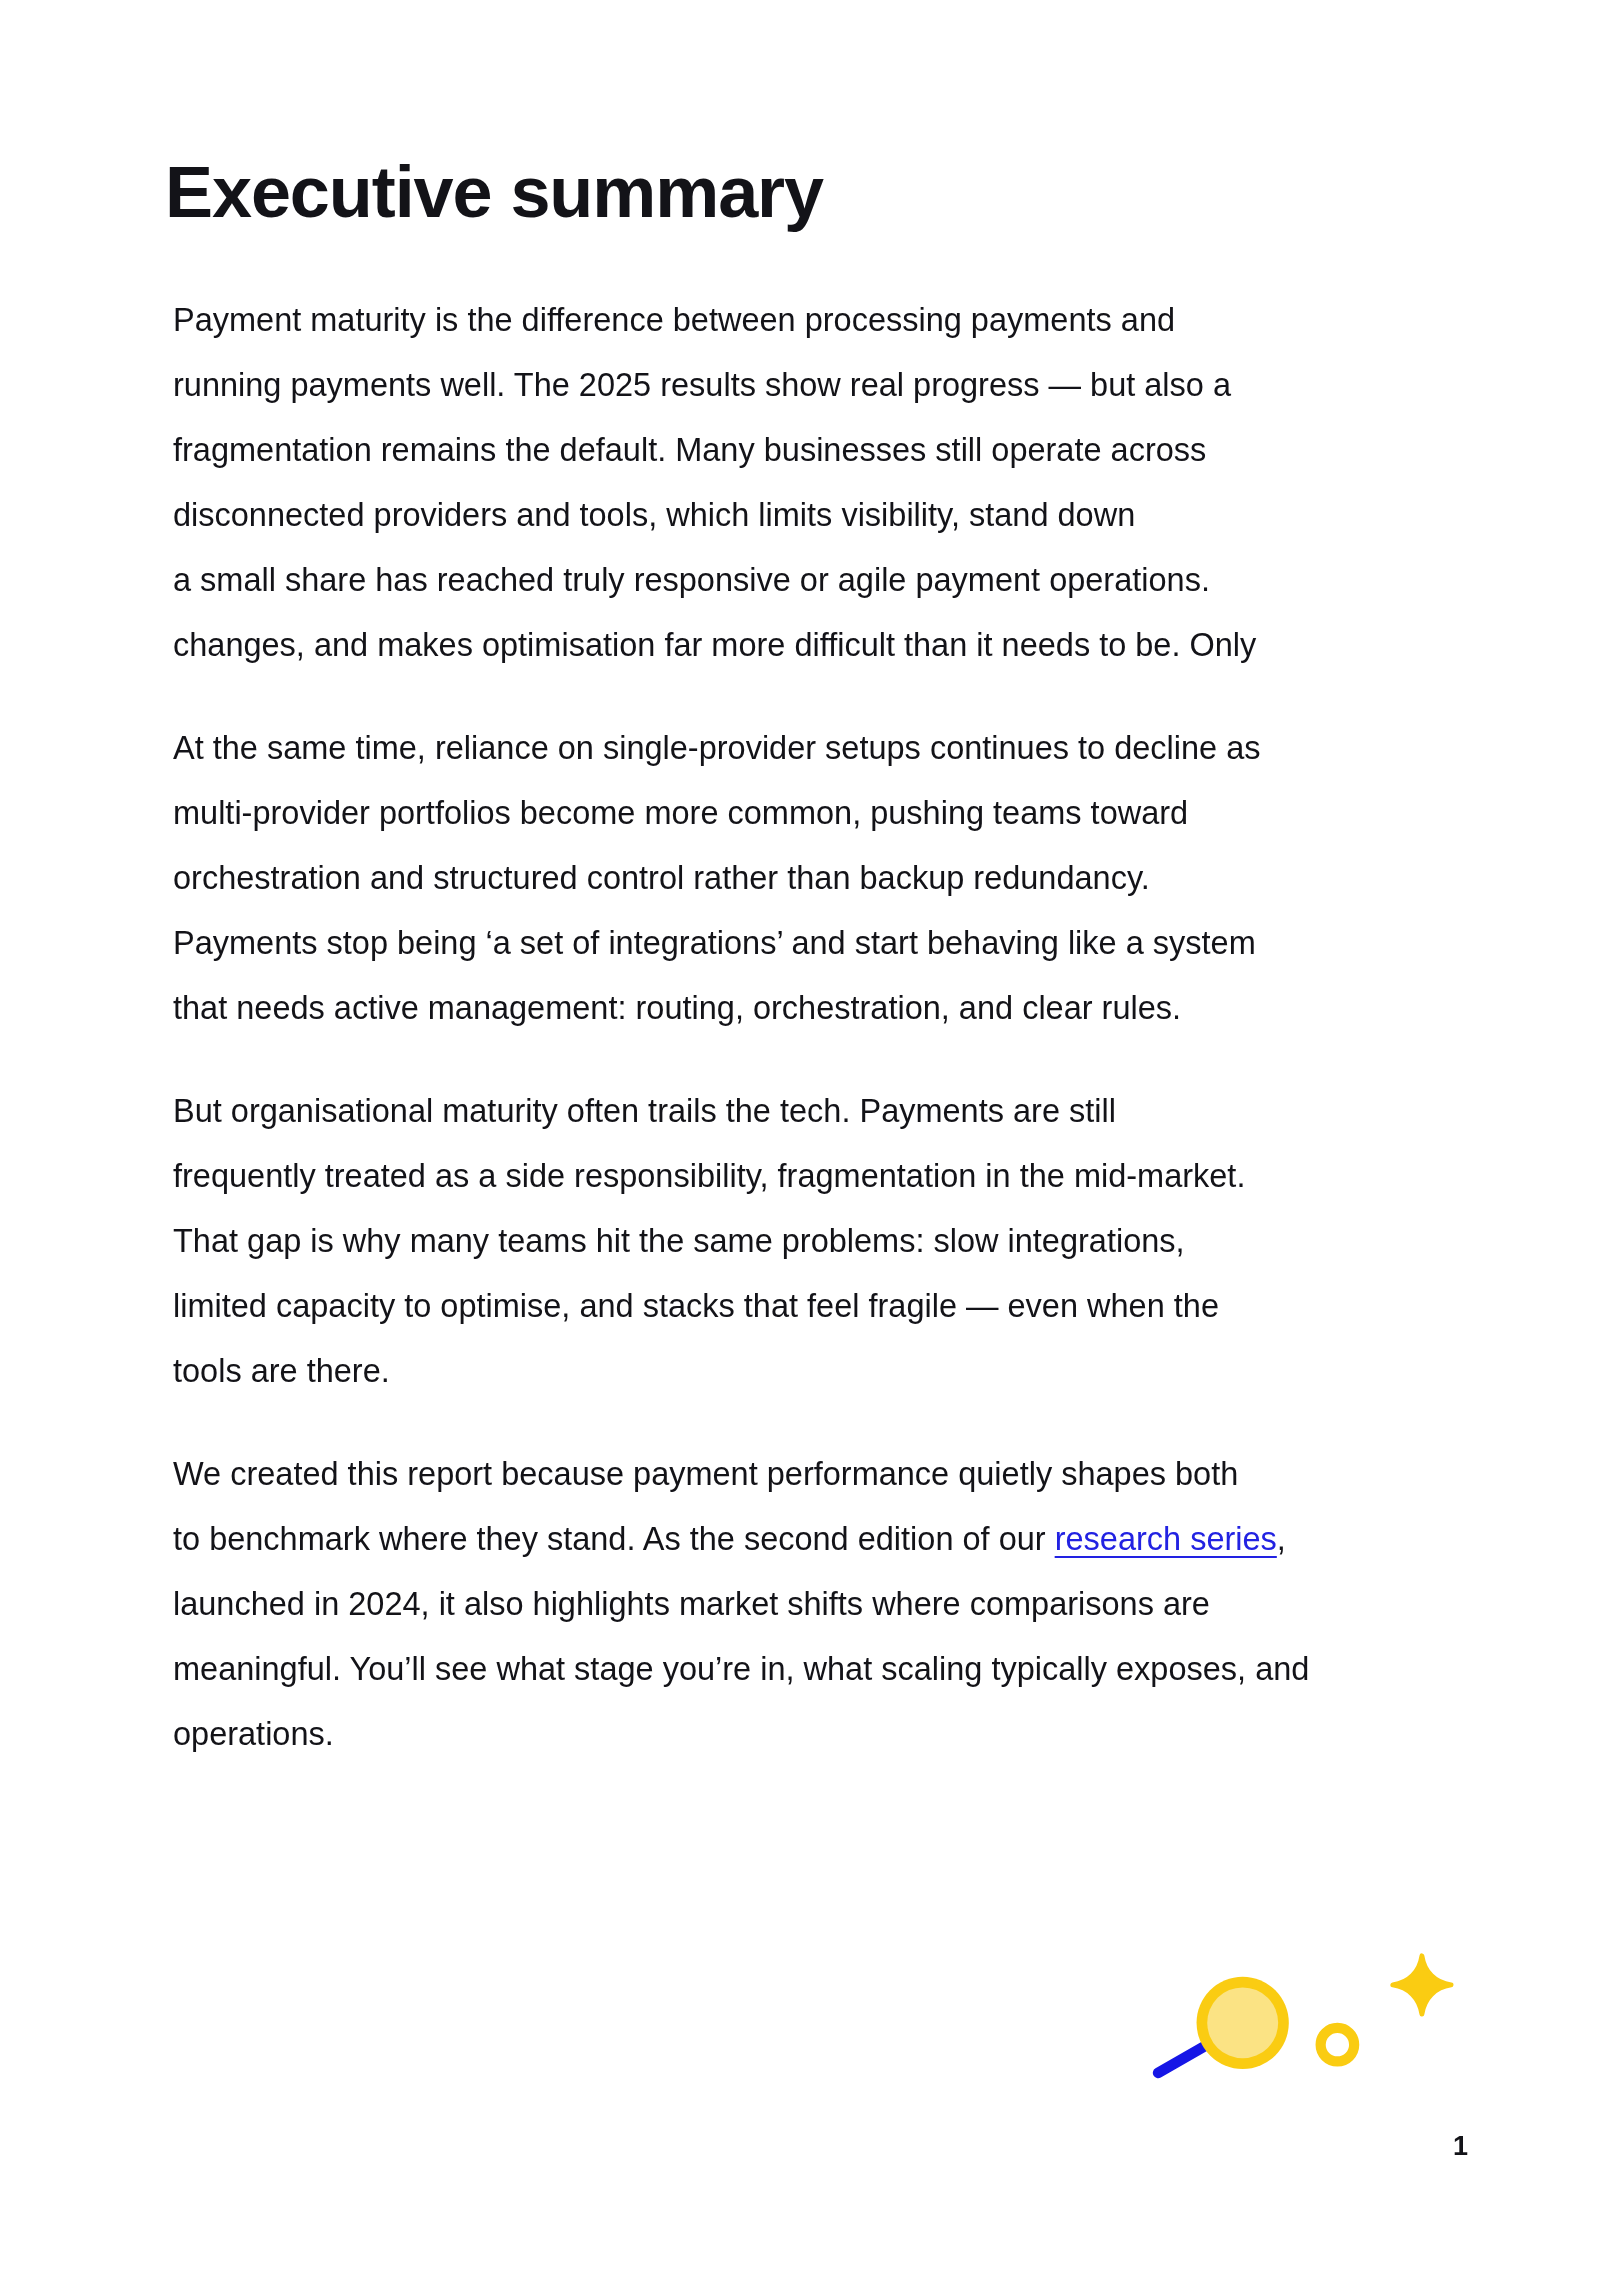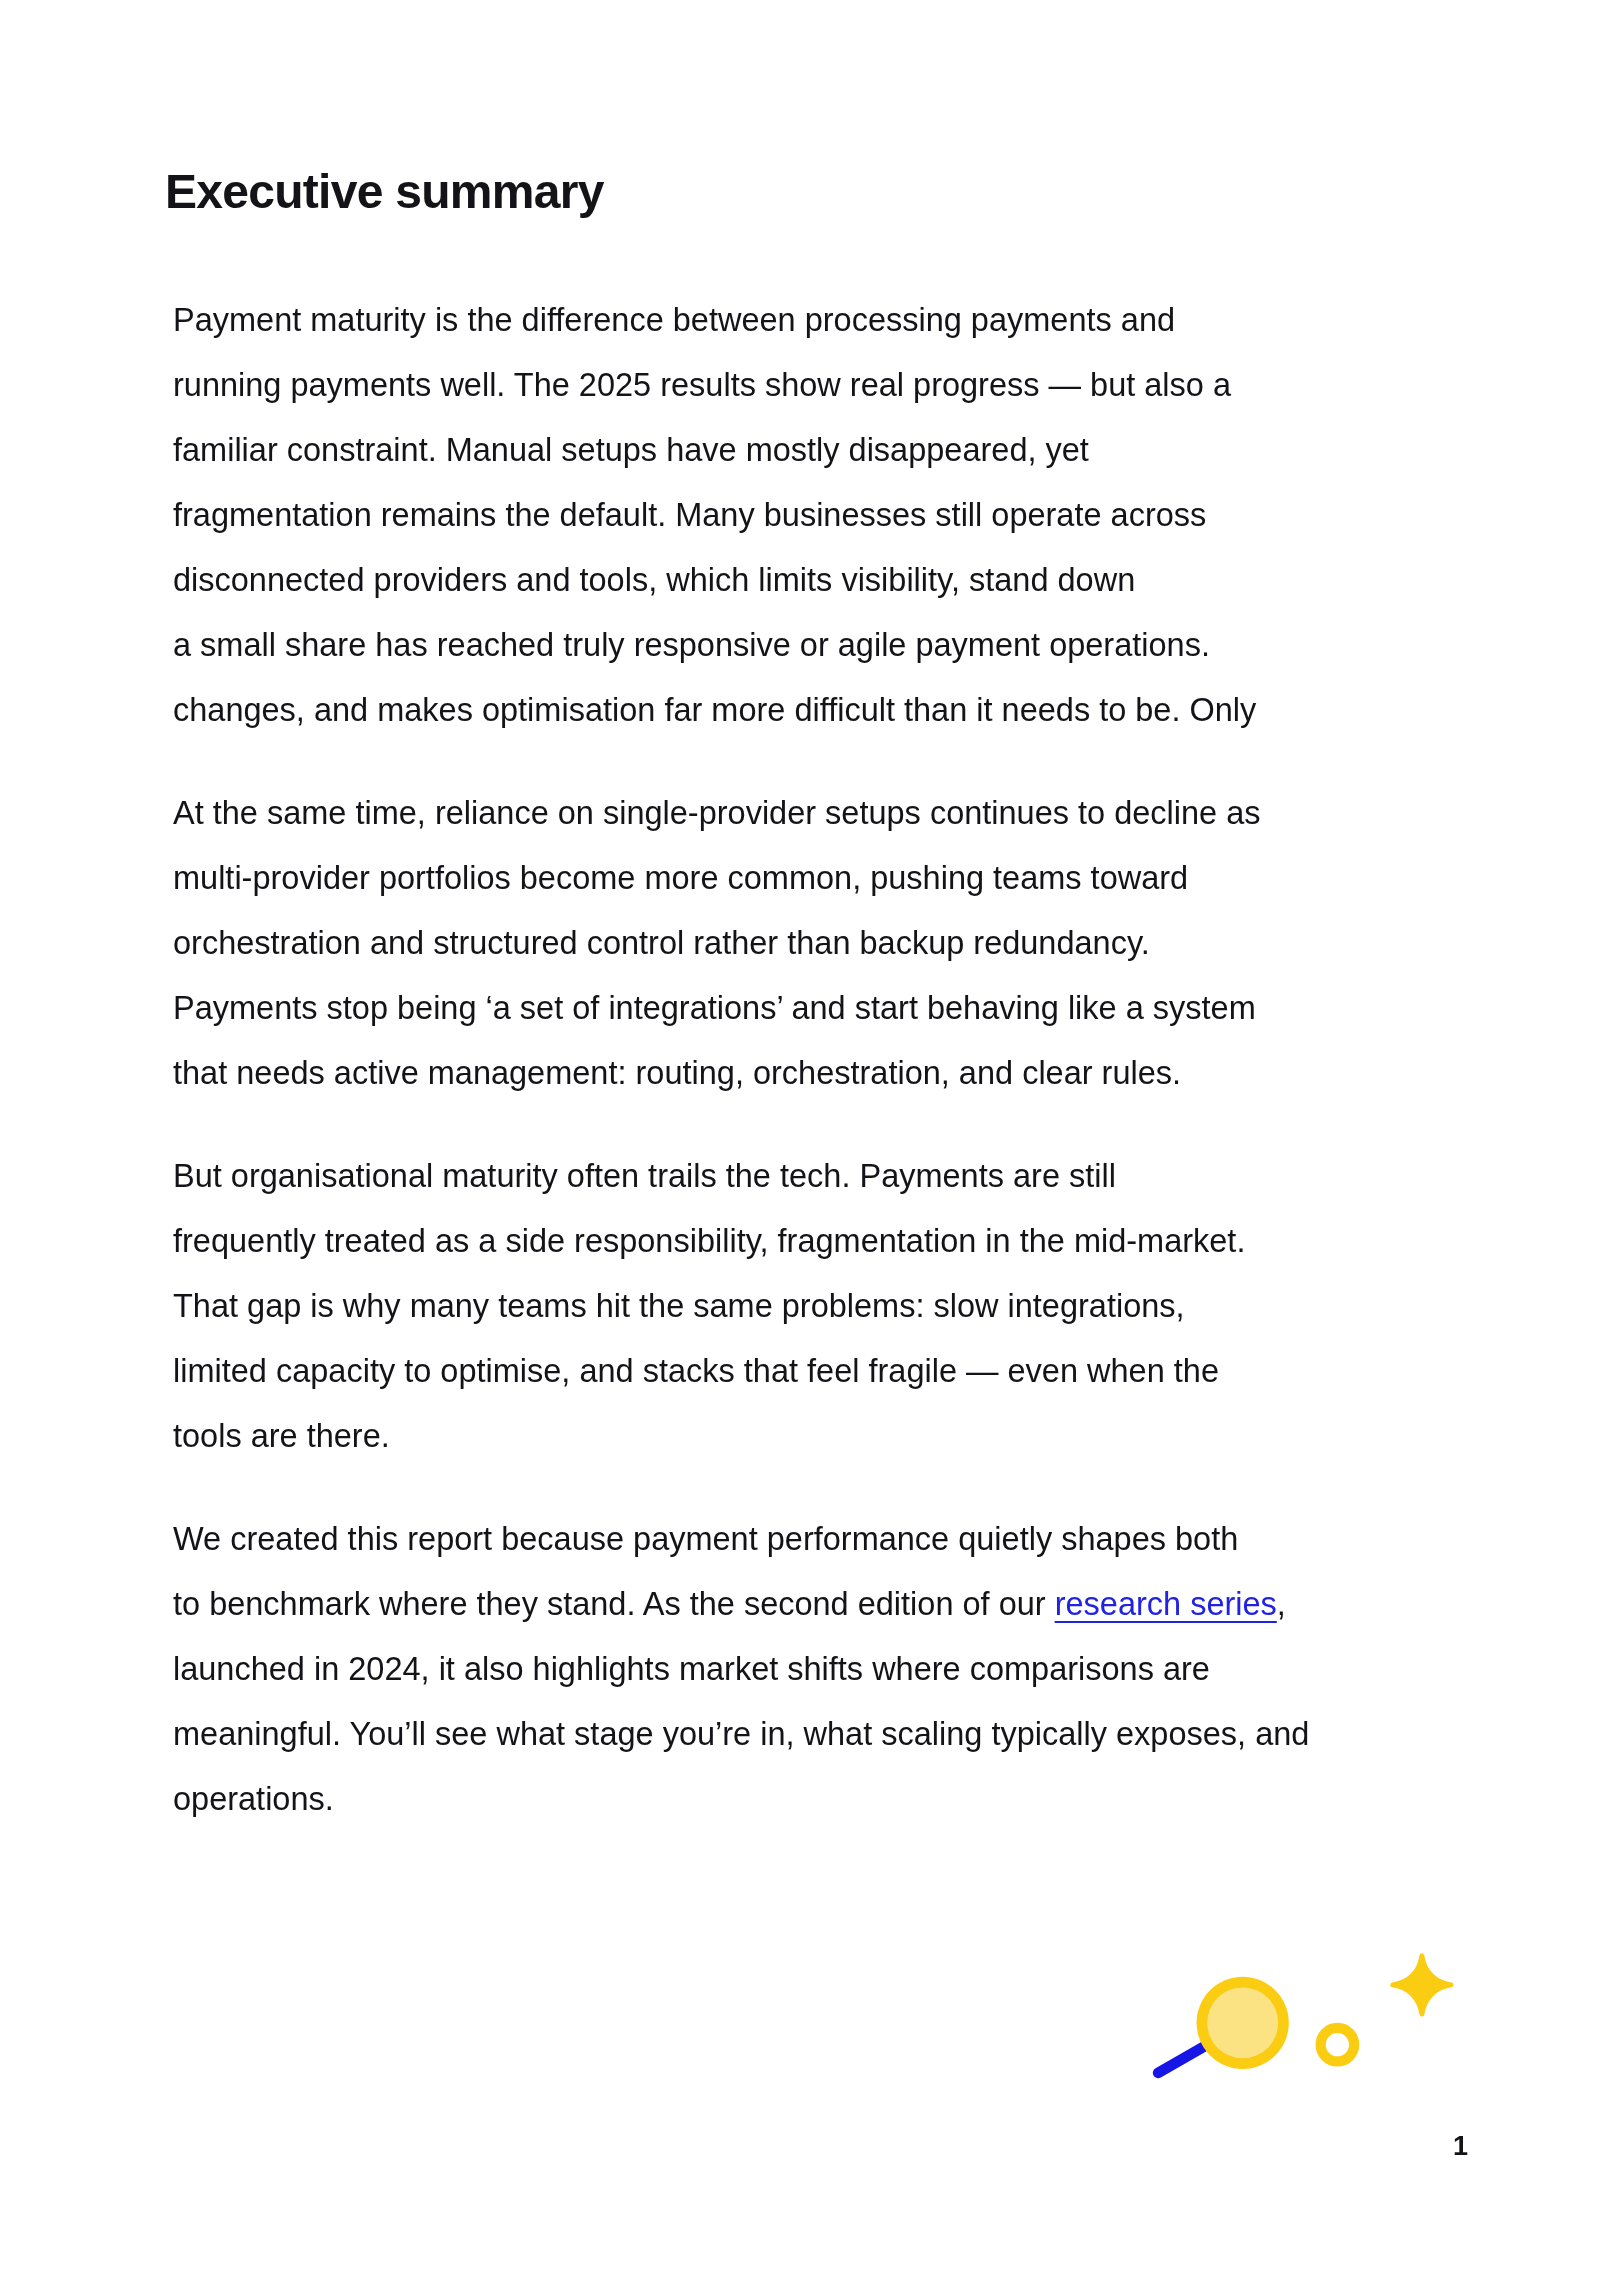--- a/index.html
+++ b/index.html
@@ -19,21 +19,21 @@
     font-family:"Liberation Sans","DejaVu Sans",sans-serif;
     color:var(--text);
   }
   .content{
     position:absolute;
     left:165px;
     top:164px;
   }
   .doc-title{
     margin:0 0 68px 0;
-    font-size:48px;
+    font-size:72px;
     line-height:56px;
     font-weight:700;
     letter-spacing:-0.015em;
     color:var(--text);
     white-space:nowrap;
   }
   .para{margin:8px;}
   .para + .para{margin-top:38px;}
   .line{
     font-size:32.5px;
@@ -91,21 +91,20 @@
 
 <div class="page">
 
   <div class="content">
 
     <h1 class="doc-title">Executive summary</h1>
 
     <div class="para">
       <div class="line">Payment maturity is the difference between processing payments and</div>
       <div class="line">running payments well. The 2025 results show real progress — but also a</div>
-      <div class="line">familiar constraint. Manual setups have mostly disappeared, yet</div>
       <div class="line">fragmentation remains the default. Many businesses still operate across</div>
       <div class="line">disconnected providers and tools, which limits visibility, stand down</div>
       <div class="line">a small share has reached truly responsive or agile payment operations.</div>
       <div class="line">changes, and makes optimisation far more difficult than it needs to be. Only</div>
     </div>
 
     <div class="para">
       <div class="line">At the same time, reliance on single-provider setups continues to decline as</div>
       <div class="line">multi-provider portfolios become more common, pushing teams toward</div>
       <div class="line">orchestration and structured control rather than backup redundancy.</div>

